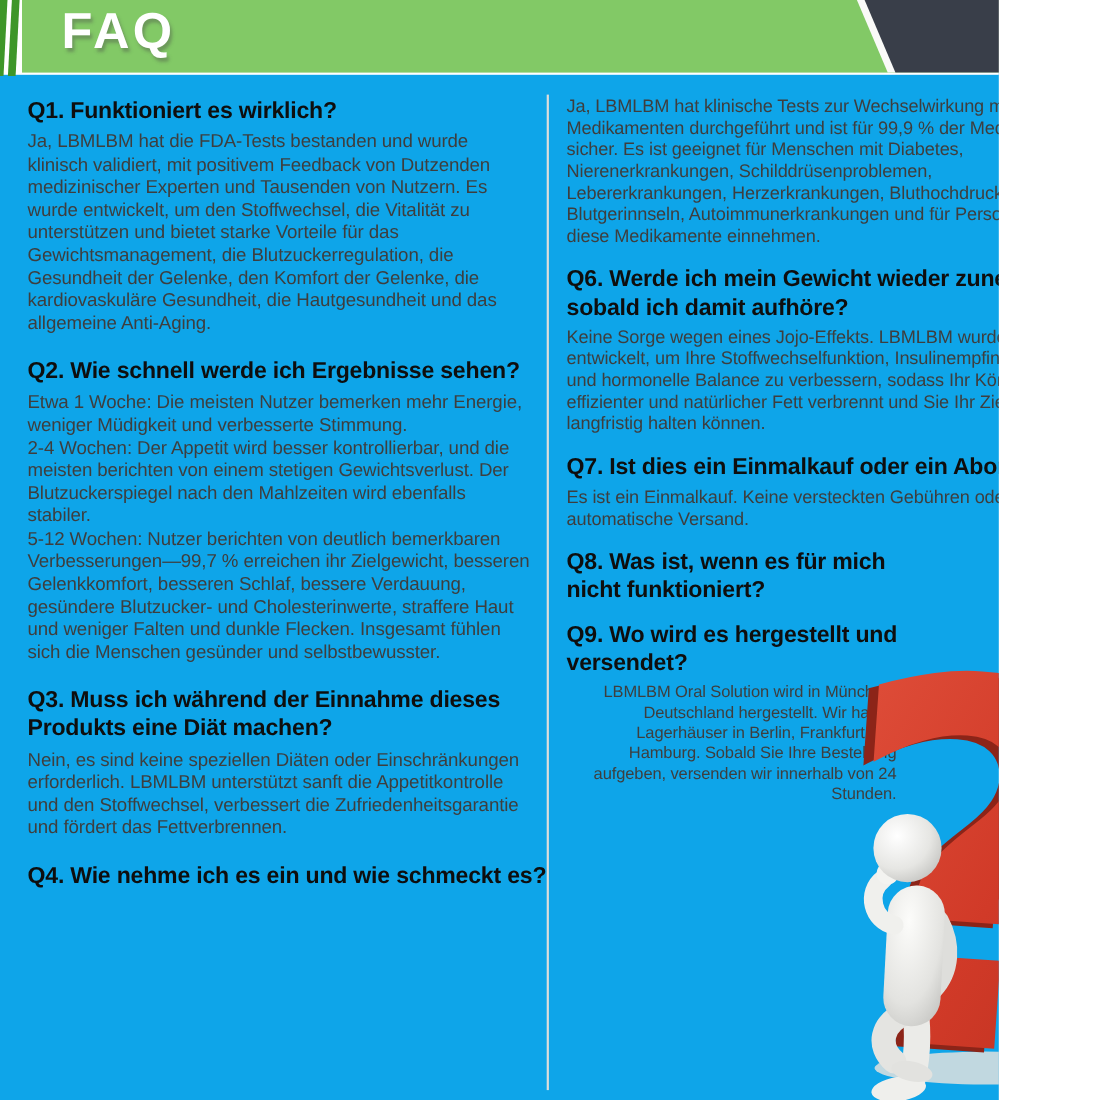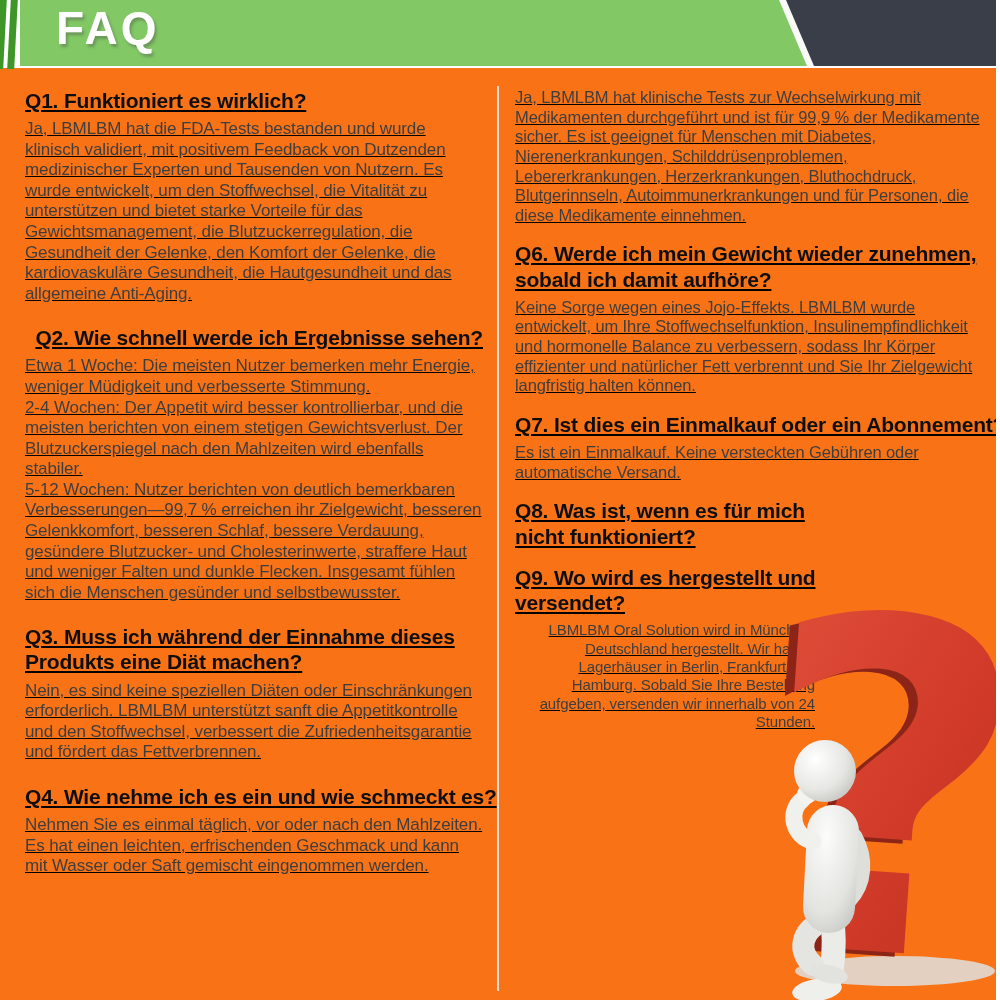--- a/index.html
+++ b/index.html
@@ -1,18 +1,18 @@
 <!DOCTYPE html>
 <html><head>
 <meta charset="utf-8">
 <style>
   html,body{margin:0;padding:0;}
   .page{
-    position:relative;width:996px;height:1000px;overflow:hidden;
-    background:#f97316;
+    position:relative;width:908px;height:1000px;overflow:hidden;
+    background:#0ea5e9;
     font-family:"Liberation Sans",sans-serif;
     -webkit-font-smoothing:antialiased;
   }
   
   .header{position:absolute;top:0;left:0;width:1000px;height:68px;background:#ffffff;}
   .banner-green{position:absolute;top:0;left:20px;right:0;height:66px;background:#82c966;}
   .stripe{position:absolute;top:0;height:69px;background:#3e9629;}
   .stripe-a{left:-3px;width:8px;transform:skewX(-3deg);}
   .stripe-b{left:9px;width:7px;transform:skewX(-3deg);}
   .corner-white{position:absolute;top:0;left:779px;width:300px;height:66px;background:#fafaf8;transform:skewX(23deg);transform-origin:0 0;}
@@ -20,33 +20,33 @@
   .faq-title{
     position:absolute;top:1px;left:56px;
     font-size:46px;font-weight:bold;color:#ffffff;letter-spacing:3px;
     text-shadow:2px 3px 3px rgba(70,70,70,.38);
   }
   
   .divider{position:absolute;left:497px;top:86px;height:905px;width:2px;background:#dddddb;}
   .col{position:absolute;top:88px;}
   .col-left{left:25px;width:458px;}
   .col-right{left:515px;width:472px;}
-  .qa{margin:0 0 21px 0;text-decoration:underline;}
+  .qa{margin:0 0 21px 0;}
   .qa h2{
     margin:0 0 6px 0;color:#0e0e0e;
     font-size:21px;line-height:1.2;font-weight:bold;letter-spacing:-0.2px;
   }
   .qa p{
     margin:0;color:#3e3e3e;
     font-size:17px;line-height:1.21;letter-spacing:-0.1px;
     white-space:pre-line;
   }
   .col-right .qa p{font-size:16.5px;line-height:1.19;}
   .col-right .qa{margin-bottom:16px;}
-  .nowrap{white-space:nowrap;text-align:right;}
+  .nowrap{white-space:nowrap;}
   
   .qa.small h2{max-width:335px;}
   .qa.small p{font-size:15px;line-height:1.23;}
   .qa-q8 p{max-width:292px;}
   .qa-q9 h2{max-width:280px;}
   .qa-q9 p{max-width:300px;text-align:right;}
   
   .illu{position:absolute;left:775px;top:595px;width:225px;height:405px;}
 </style>
 </head>
@@ -75,21 +75,20 @@
       <p>Etwa 1 Woche: Die meisten Nutzer bemerken mehr Energie, weniger Müdigkeit und verbesserte Stimmung.
 2-4 Wochen: Der Appetit wird besser kontrollierbar, und die meisten berichten von einem stetigen Gewichtsverlust. Der Blutzuckerspiegel nach den Mahlzeiten wird ebenfalls stabiler.
 5-12 Wochen: Nutzer berichten von deutlich bemerkbaren Verbesserungen—99,7 % erreichen ihr Zielgewicht, besseren Gelenkkomfort, besseren Schlaf, bessere Verdauung, gesündere Blutzucker- und Cholesterinwerte, straffere Haut und weniger Falten und dunkle Flecken. Insgesamt fühlen sich die Menschen gesünder und selbstbewusster.</p>
     </section>
     <section class="qa">
       <h2>Q3. Muss ich während der Einnahme dieses Produkts eine Diät machen?</h2>
       <p>Nein, es sind keine speziellen Diäten oder Einschränkungen erforderlich. LBMLBM unterstützt sanft die Appetitkontrolle und den Stoffwechsel, verbessert die Zufriedenheitsgarantie und fördert das Fettverbrennen.</p>
     </section>
     <section class="qa">
       <h2 class="nowrap">Q4. Wie nehme ich es ein und wie schmeckt es?</h2>
-      <p>Nehmen Sie es einmal täglich, vor oder nach den Mahlzeiten. Es hat einen leichten, erfrischenden Geschmack und kann mit Wasser oder Saft gemischt eingenommen werden.</p>
     </section>
   </div>
 
   <div class="col col-right">
     <section class="qa">
       <p>Ja, LBMLBM hat klinische Tests zur Wechselwirkung mit Medikamenten durchgeführt und ist für 99,9 % der Medikamente sicher. Es ist geeignet für Menschen mit Diabetes, Nierenerkrankungen, Schilddrüsenproblemen, Lebererkrankungen, Herzerkrankungen, Bluthochdruck, Blutgerinnseln, Autoimmunerkrankungen und für Personen, die diese Medikamente einnehmen.</p>
     </section>
     <section class="qa">
       <h2>Q6. Werde ich mein Gewicht wieder zunehmen, sobald ich damit aufhöre?</h2>
       <p>Keine Sorge wegen eines Jojo-Effekts. LBMLBM wurde entwickelt, um Ihre Stoffwechselfunktion, Insulinempfindlichkeit und hormonelle Balance zu verbessern, sodass Ihr Körper effizienter und natürlicher Fett verbrennt und Sie Ihr Zielgewicht langfristig halten können.</p>

